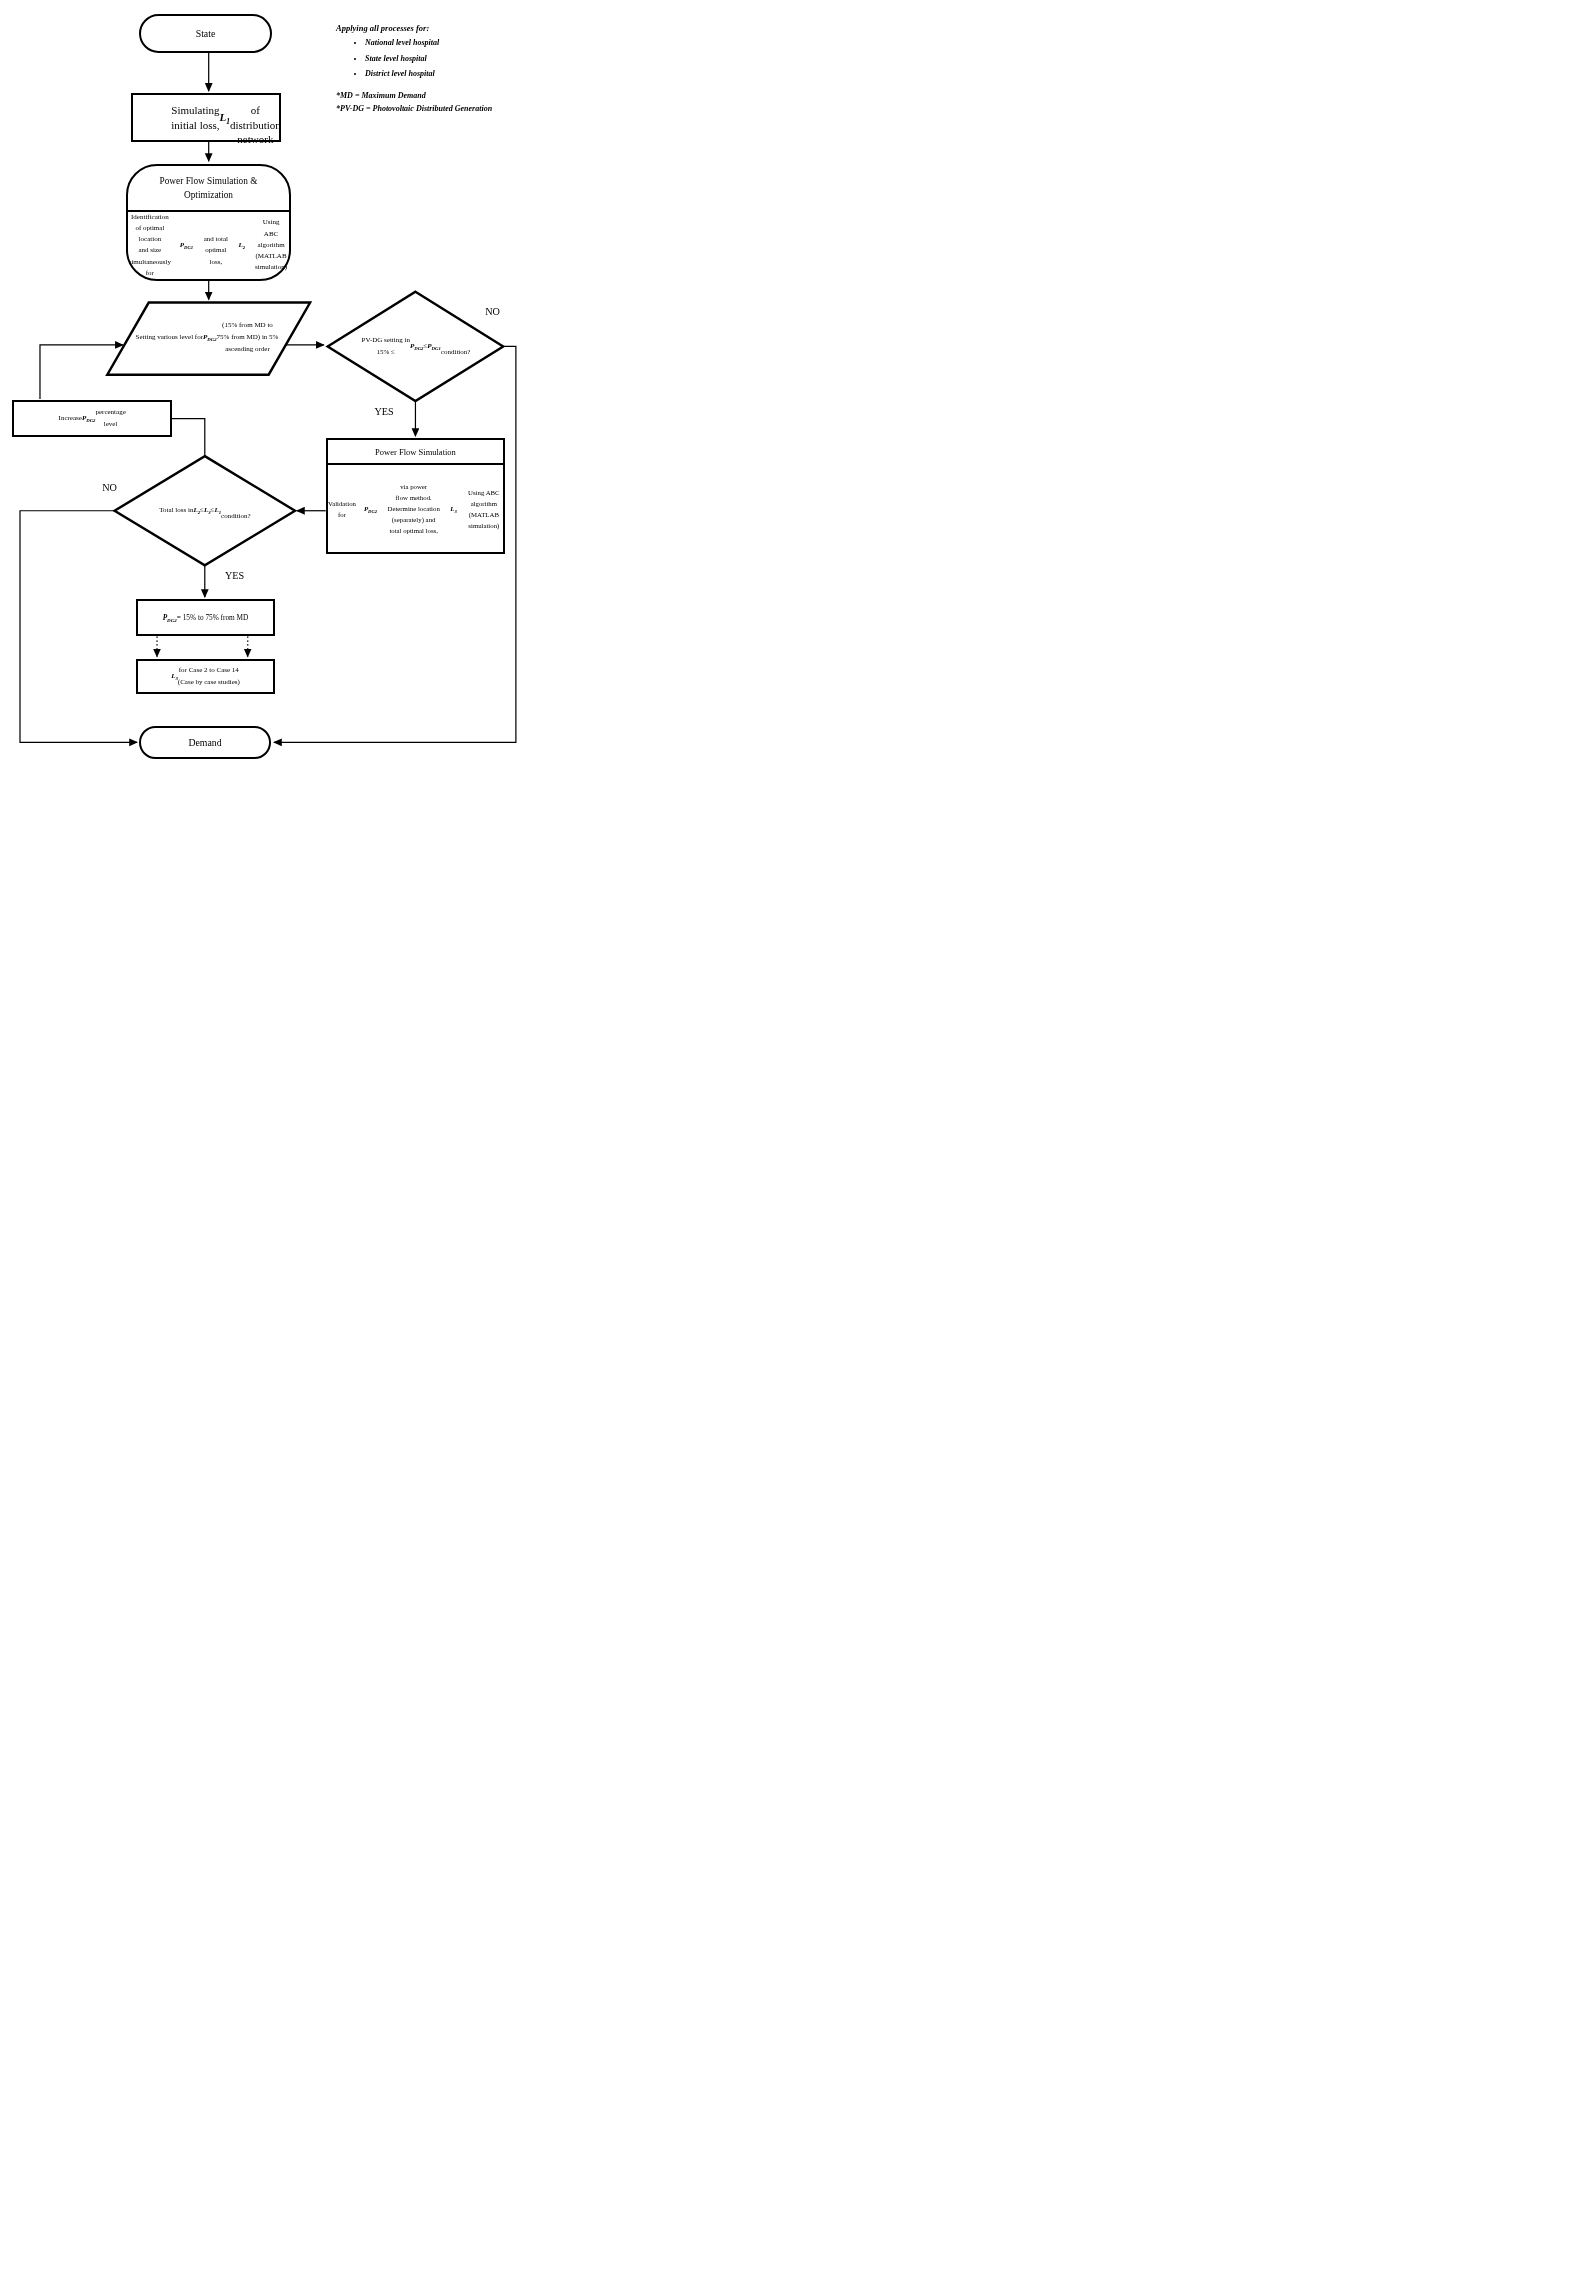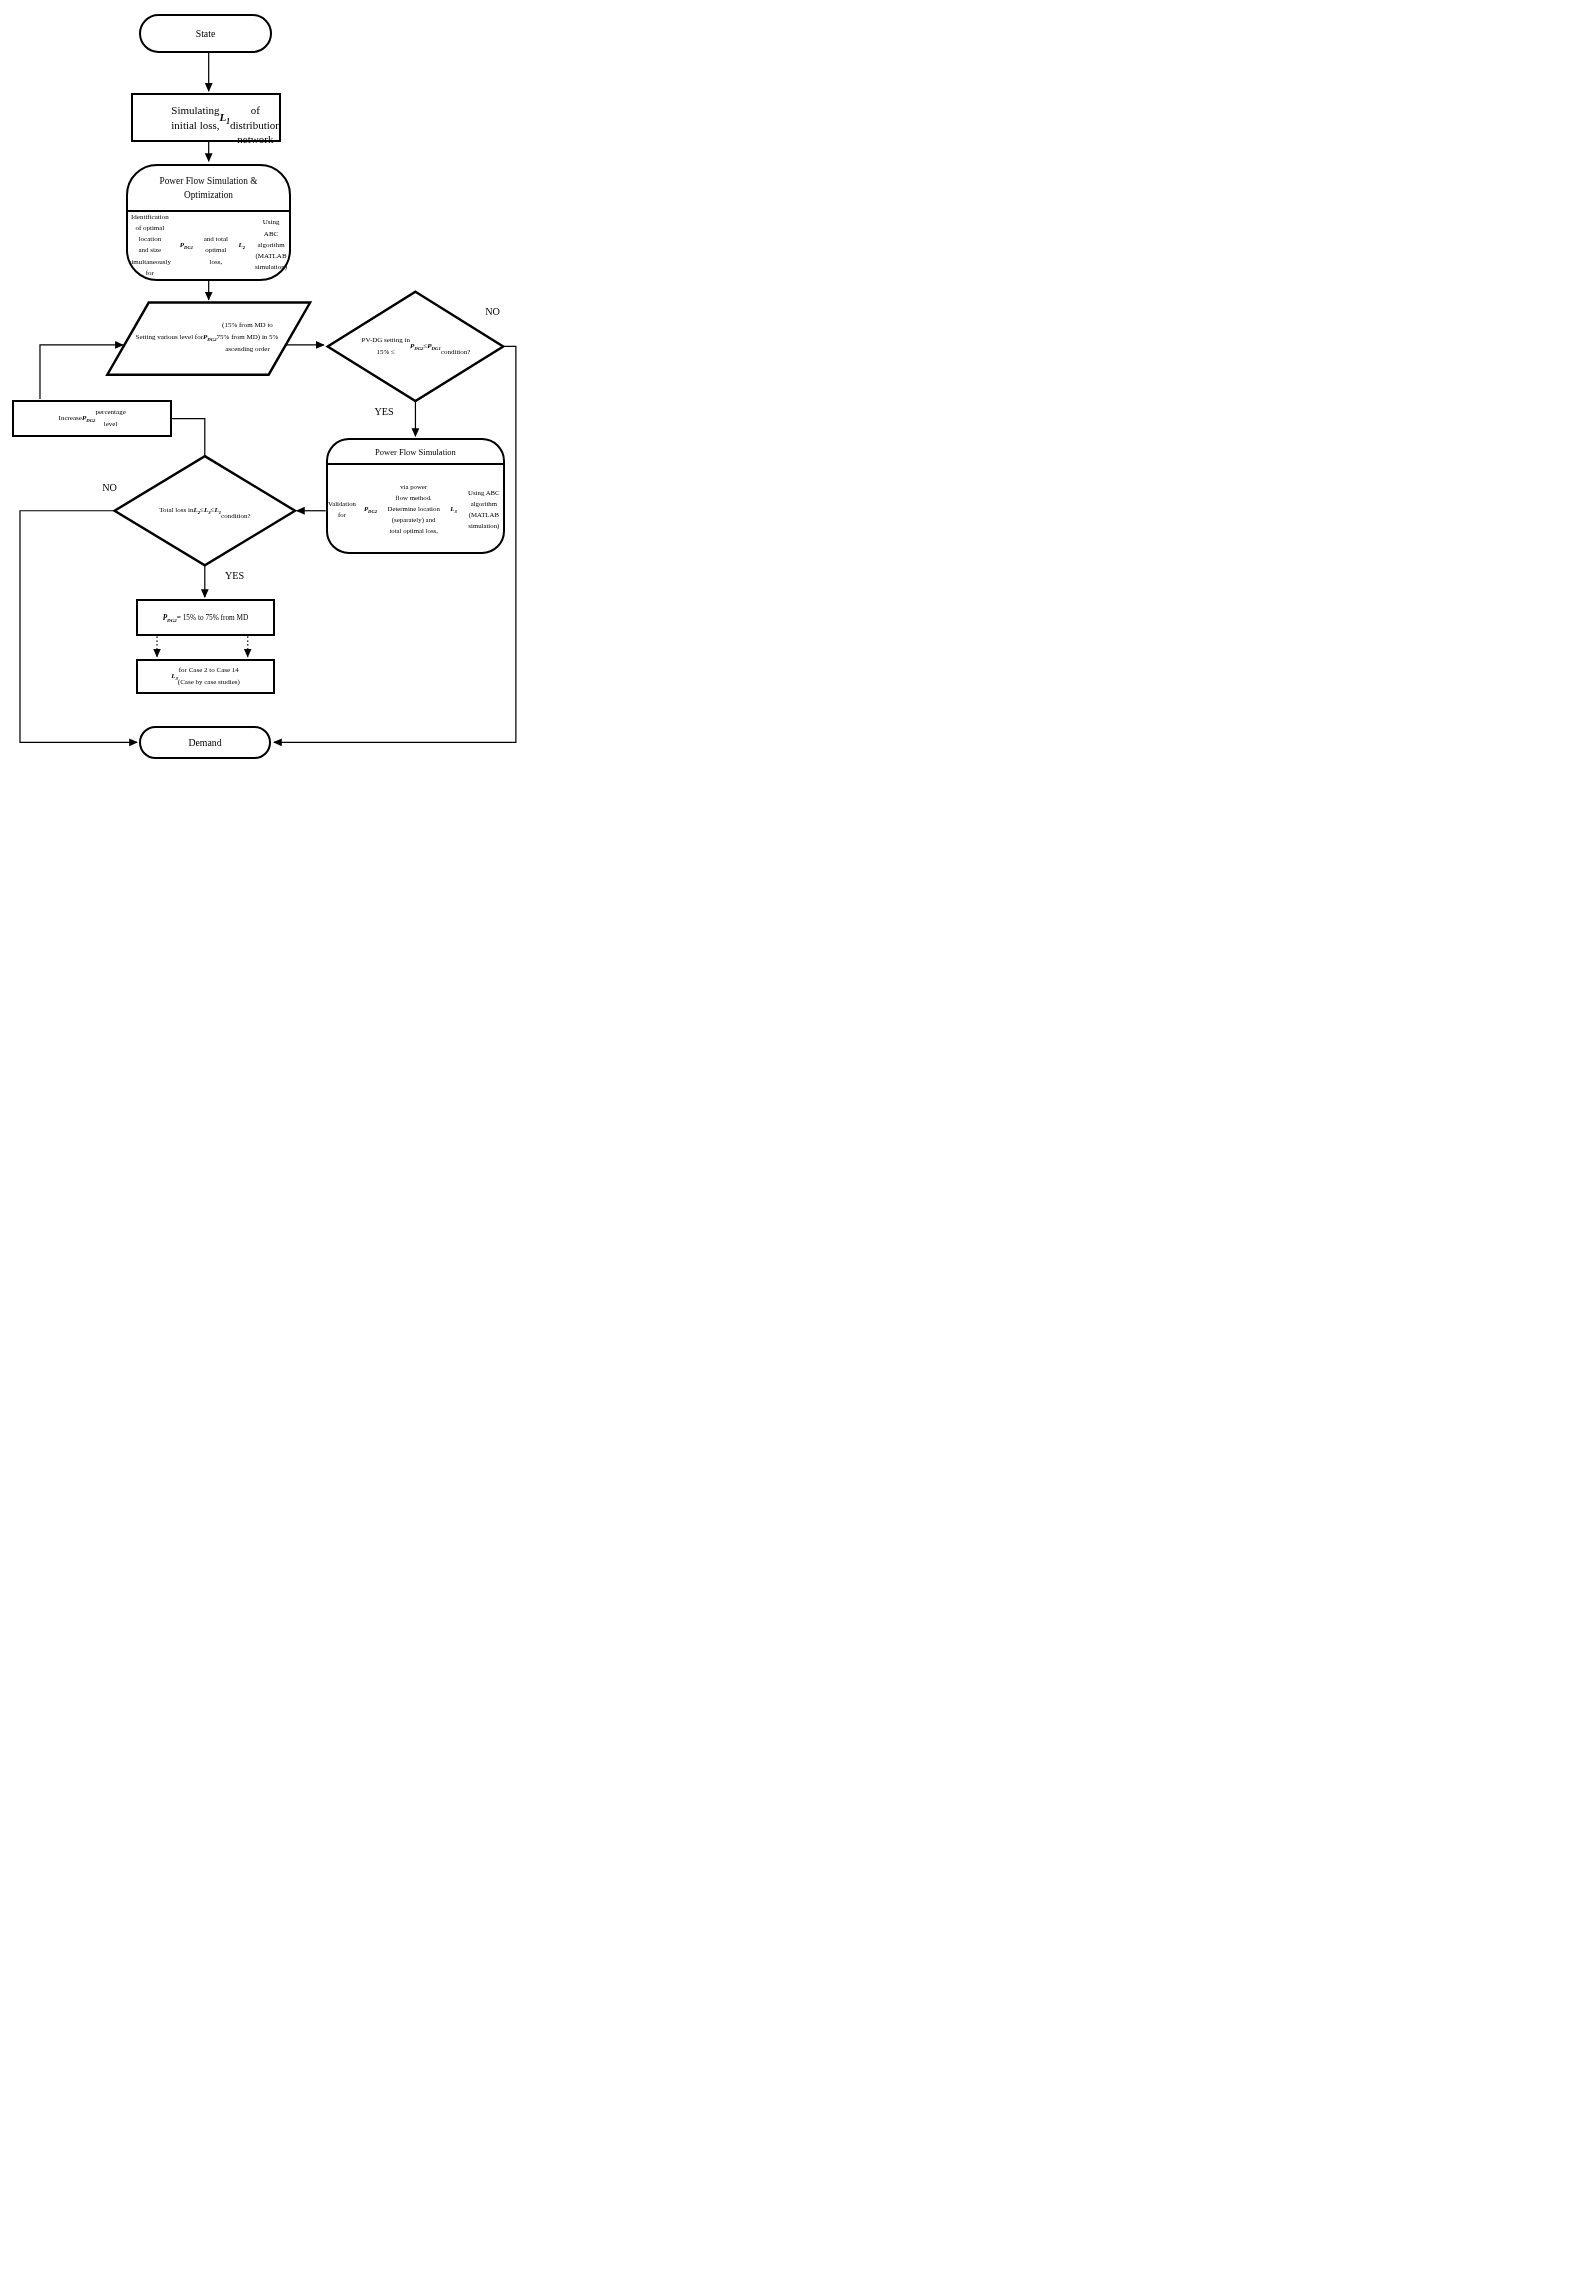--- a/index.html
+++ b/index.html
@@ -49,37 +49,47 @@
     <path d="M1032,710 H1058 V1522 H562" fill="none" stroke="#000" stroke-width="2.5" marker-end="url(#ah)"></path>
     <path d="M852,822 V894" fill="none" stroke="#000" stroke-width="2.5" marker-end="url(#ah)"></path>
     <path d="M668,1047 H609" fill="none" stroke="#000" stroke-width="2.5" marker-end="url(#ah)"></path>
     <path d="M420,935 V858 H316" fill="none" stroke="#000" stroke-width="2.5" marker-end="url(#ah)"></path>
     <path d="M235,1047 H41 V1522 H281" fill="none" stroke="#000" stroke-width="2.5" marker-end="url(#ah)"></path>
     <path d="M420,1159 V1224" fill="none" stroke="#000" stroke-width="2.5" marker-end="url(#ah)"></path>
     <path d="M322,1305 V1346" fill="none" stroke="#000" stroke-width="3" stroke-dasharray="2.5,5.5" marker-end="url(#ah)"></path>
     <path d="M508,1305 V1346" fill="none" stroke="#000" stroke-width="3" stroke-dasharray="2.5,5.5" marker-end="url(#ah)"></path>
   </svg>
 
+  <div id="note">
+    <p class="ttl">Applying all processes for:</p>
+    <ul>
+      <li>National level hospital</li>
+      <li>State level hospital</li>
+      <li>District level hospital</li>
+    </ul>
+    <p class="fn">*MD = Maximum Demand</p>
+    <p class="fn">*PV-DG = Photovoltaic Distributed Generation</p>
+  </div>
 
   <div class="node terminator" style="left:139px;top:13.7px;width:133px;height:39px;">State</div>
 
   <div class="node" style="left:131px;top:93px;width:150px;height:49px;font-size:11px;line-height:14.6px;padding-left:40px;">Simulating initial loss, <b class="mv">L<sub>1</sub></b><br>of distribution network</div>
 
   <div class="node split" style="left:126px;top:164px;width:165px;height:117px;border-radius:31px;">
     <div class="hdr" style="height:55px;font-size:9.3px;line-height:14px;">Power Flow Simulation &amp;<br>Optimization</div>
     <div class="bdy" style="font-size:7px;line-height:11.2px;">Identification of optimal location<br>and size simultaneously for <b class="mv">P<sub>DG1</sub></b><br>and total optimal loss, <b class="mv">L<sub>2</sub></b> Using<br>ABC algorithm (MATLAB<br>simulation)</div>
   </div>
 
   <div class="shapetext" style="left:129px;top:306px;width:156px;height:64px;font-size:7px;line-height:11.7px;">Setting various level for<br><b class="mv">P<sub>DG2</sub></b> (15% from MD to<br>75% from MD) in 5%<br>ascending order</div>
 
   <div class="shapetext" style="left:360px;top:316px;width:112px;height:61px;font-size:7px;line-height:11.7px;">PV-DG setting in<br>15% ≤ <b class="mv">P<sub>DG2</sub></b> ≤ <b class="mv">P<sub>DG1</sub></b><br>condition?</div>
 
   <div class="node" style="left:12.2px;top:400px;width:160px;height:37px;font-size:7px;line-height:11.2px;">Increase <b class="mv">P<sub>DG2</sub></b> percentage<br>level</div>
 
-  <div class="node split" style="left:326px;top:438px;width:179px;height:116px;border-radius:23px;">
+  <div class="node split" style="left:326px;top:438px;width:179px;height:116px;">
     <div class="hdr" style="height:23px;font-size:8.5px;">Power Flow Simulation</div>
     <div class="bdy" style="font-size:6.8px;line-height:11px;">Validation for <b class="mv">P<sub>DG2</sub></b> via power<br>flow method. Determine location<br>(separately) and total optimal loss,<br><b class="mv">L<sub>3</sub></b> Using ABC algorithm<br>(MATLAB simulation)</div>
   </div>
 
   <div class="shapetext" style="left:155px;top:480px;width:100px;height:62px;font-size:7px;line-height:11.7px;">Total loss in<br><b class="mv">L<sub>2</sub></b> ≤ <b class="mv">L<sub>3</sub></b> ≤  <b class="mv">L<sub>1</sub></b><br>condition?</div>
 
   <div class="node" style="left:136px;top:599px;width:139px;height:37px;font-size:7.3px;"><b class="mv">P<sub>DG2</sub></b> = 15% to 75% from MD</div>
 
   <div class="node" style="left:136px;top:659px;width:139px;height:35px;font-size:7px;line-height:11.2px;"><b class="mv">L<sub>3</sub></b> for Case 2 to Case 14<br>(Case by case studies)</div>
 

